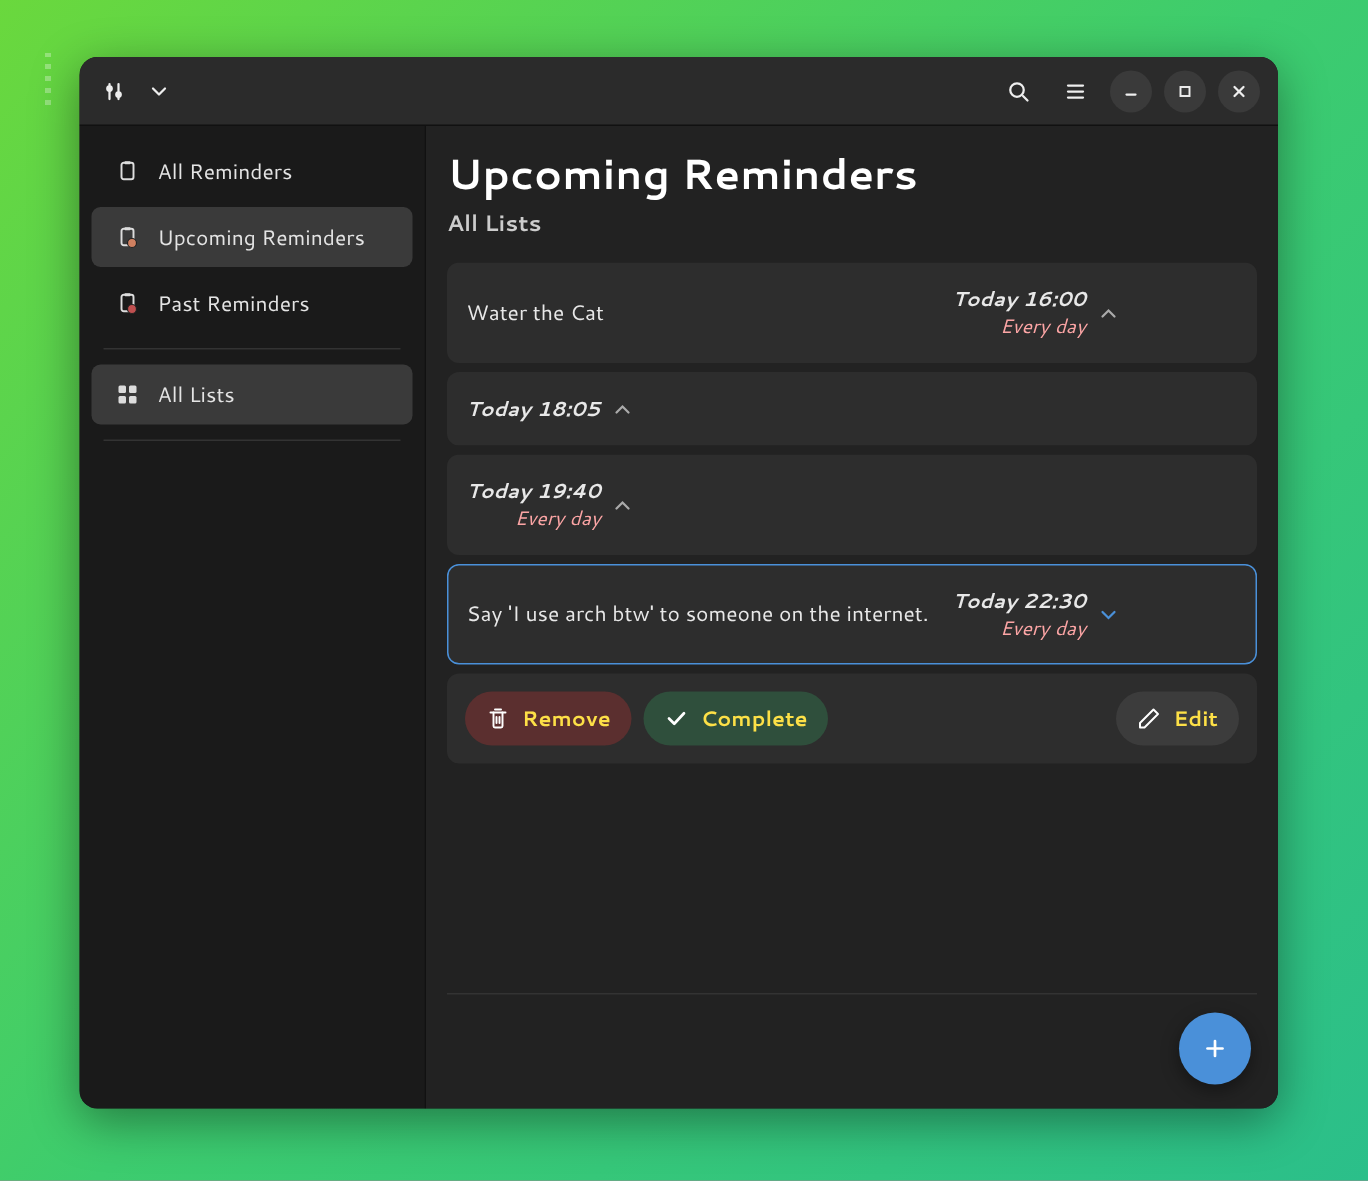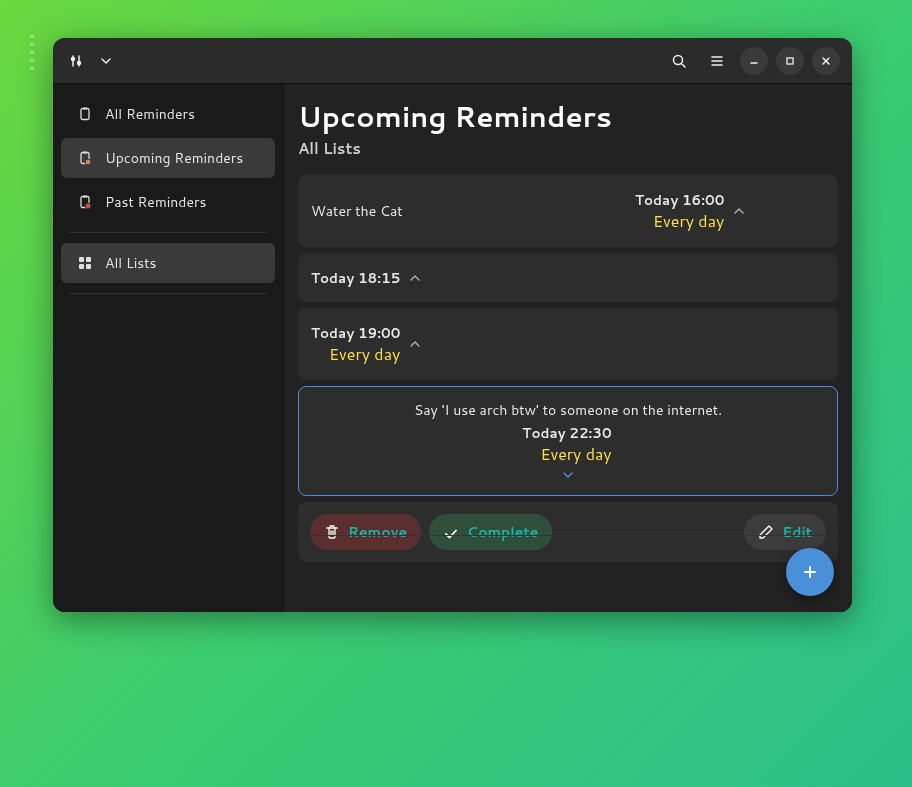--- a/index.html
+++ b/index.html
@@ -1,45 +1,45 @@
 <!DOCTYPE html>
 <html><head>
 <meta charset="utf-8">
 <style>
 * { margin: 0; padding: 0; box-sizing: border-box; font-family: -apple-system, BlinkMacSystemFont, "Segoe UI", Cantarell, sans-serif; }
 body { width: 912px; height: 787px; background: linear-gradient(135deg, #6ad83d 0%, #3dcc6e 50%, #2bbf8a 100%); overflow: hidden; position: relative; }
 body::before, body::after { content: ''; position: absolute; }
 body::before { top: 30px; left: 30px; width: 4px; height: 40px; background: repeating-linear-gradient(0deg, rgba(255,255,255,0.3), rgba(255,255,255,0.3) 3px, transparent 3px, transparent 8px); }
-.app-window { position: absolute; top: 38px; left: 53px; width: 799px; height: 574px; background: #1a1a1a; border-radius: 12px; overflow: hidden; display: flex; flex-direction: column; box-shadow: 0 8px 32px rgba(0,0,0,0.4); }
+.app-window { position: absolute; top: 38px; left: 53px; width: 799px; height: 701px; background: #1a1a1a; border-radius: 12px; overflow: hidden; display: flex; flex-direction: column; box-shadow: 0 8px 32px rgba(0,0,0,0.4); }
 .titlebar { height: 46px; display: flex; align-items: center; padding: 0 8px; background: #2b2b2b; border-bottom: 1px solid #111; }
 .titlebar-left { display: flex; align-items: center; gap: 0; }
 .tb-btn { width: 30px; height: 30px; display: flex; align-items: center; justify-content: center; border-radius: 6px; cursor: pointer; }
 .titlebar-right { margin-left: auto; display: flex; align-items: center; gap: 8px; padding-right: 4px; }
 .win-btn { width: 28px; height: 28px; border-radius: 50%; background: #3a3a3a; display: flex; align-items: center; justify-content: center; cursor: pointer; }
 .content { flex: 1; display: flex; min-height: 0; }
 .sidebar { width: 230px; background: #1a1a1a; display: flex; flex-direction: column; padding: 8px 0; gap: 0; }
 .sidebar-item { display: flex; align-items: center; gap: 12px; padding: 10px 16px; margin: 2px 8px; cursor: pointer; border-radius: 6px; color: #e4e4e4; font-size: 14px; }
 .sidebar-item.active { background: #3a3a3a; }
 .sidebar-divider { height: 1px; background: #333; margin: 8px 16px; }
 .sidebar-icon { width: 16px; height: 16px; display: flex; align-items: center; justify-content: center; flex-shrink: 0; }
 .main { flex: 1; background: #222; border-left: 1px solid #111; display: flex; flex-direction: column; position: relative; }
 .main-inner { padding: 12px 14px; flex: 1; overflow-y: auto; }
 .main-title { color: #fff; font-size: 28px; font-weight: 700; margin-bottom: 2px; }
 .main-subtitle { color: #ccc; font-size: 15px; font-weight: 600; margin-bottom: 16px; }
 .reminder { background: #2d2d2d; border-radius: 8px; margin-bottom: 6px; padding: 14px 12px; display: flex; align-items: center; gap: 4px; cursor: pointer; border: 1px solid transparent; }
-.reminder.selected { border: 1.5px solid #4a90d9; flex-direction: column; }
+.reminder.selected { border: 1.5px solid #4a90d9; }
 .reminder-title { color: #e8e8e8; font-size: 14px; flex: 1; line-height: 1.3; max-width: 320px; }
-.reminder-meta { text-align: right; padding-right: 2px; }
+.reminder-meta { text-align: right; padding-right: 2px; font-style: italic; }
 .reminder-when { color: #e8e8e8; font-size: 13.5px; font-weight: 600; }
-.reminder-repeat { color: #fde047; font-size: 16px; }
+.reminder-repeat { color: #fca5a5; font-size: 13px; }
 .reminder-chevron { width: 18px; display: flex; justify-content: center; color: #aaa; }
 .action-panel { background: #2d2d2d; border-radius: 8px; margin-bottom: 6px; padding: 12px; display: flex; align-items: center; gap: 8px; }
-.btn { display: flex; align-items: center; gap: 8px; padding: 8px 14px; border-radius: 18px; cursor: pointer; font-size: 14px; font-weight: 600; color: #14b8a6; }
+.btn { display: flex; align-items: center; gap: 8px; padding: 8px 14px; border-radius: 18px; cursor: pointer; font-size: 14px; font-weight: 600; color: #fde047; }
 .btn-remove { background: #5b2f2f; }
-.btn-complete { background: #2f4f3c; align-items: flex-end; }
+.btn-complete { background: #2f4f3c; }
 .btn-edit { background: #3c3c3c; margin-left: auto; }
 .fab { position: absolute; bottom: 16px; right: 18px; width: 48px; height: 48px; border-radius: 50%; background: #4a90d9; display: flex; align-items: center; justify-content: center; cursor: pointer; box-shadow: 0 4px 12px rgba(0,0,0,0.4); }
 .main-bottom-line { height: 1px; background: #333; margin: 0 14px; position: absolute; bottom: 76px; left: 0; right: 0; }
 svg { display: block; }
 </style>
 </head>
 <body>
 
 <div class="app-window">
   <div class="titlebar">
@@ -158,33 +158,33 @@
           </div>
           <div class="reminder-chevron">
               <svg width="12" height="12" viewBox="0 0 12 12">
                 <path d="M2 8 L6 4 L10 8" stroke="#aaa" stroke-width="1.5" fill="none" stroke-linecap="round"></path>
               </svg>
             </div>
         </div>
 
         <div class="reminder">
           <div class="reminder-meta">
-            <div class="reminder-when">Today 18:15</div>
+            <div class="reminder-when">Today 18:05</div>
             <div class="reminder-repeat"></div>
           </div>
           <div class="reminder-chevron">
               <svg width="12" height="12" viewBox="0 0 12 12">
                 <path d="M2 8 L6 4 L10 8" stroke="#aaa" stroke-width="1.5" fill="none" stroke-linecap="round"></path>
               </svg>
             </div>
         </div>
 
         <div class="reminder">
           <div class="reminder-meta">
-            <div class="reminder-when">Today 19:00</div>
+            <div class="reminder-when">Today 19:40</div>
             <div class="reminder-repeat">Every day</div>
           </div>
           <div class="reminder-chevron">
               <svg width="12" height="12" viewBox="0 0 12 12">
                 <path d="M2 8 L6 4 L10 8" stroke="#aaa" stroke-width="1.5" fill="none" stroke-linecap="round"></path>
               </svg>
             </div>
         </div>
 
         <div class="reminder selected">

